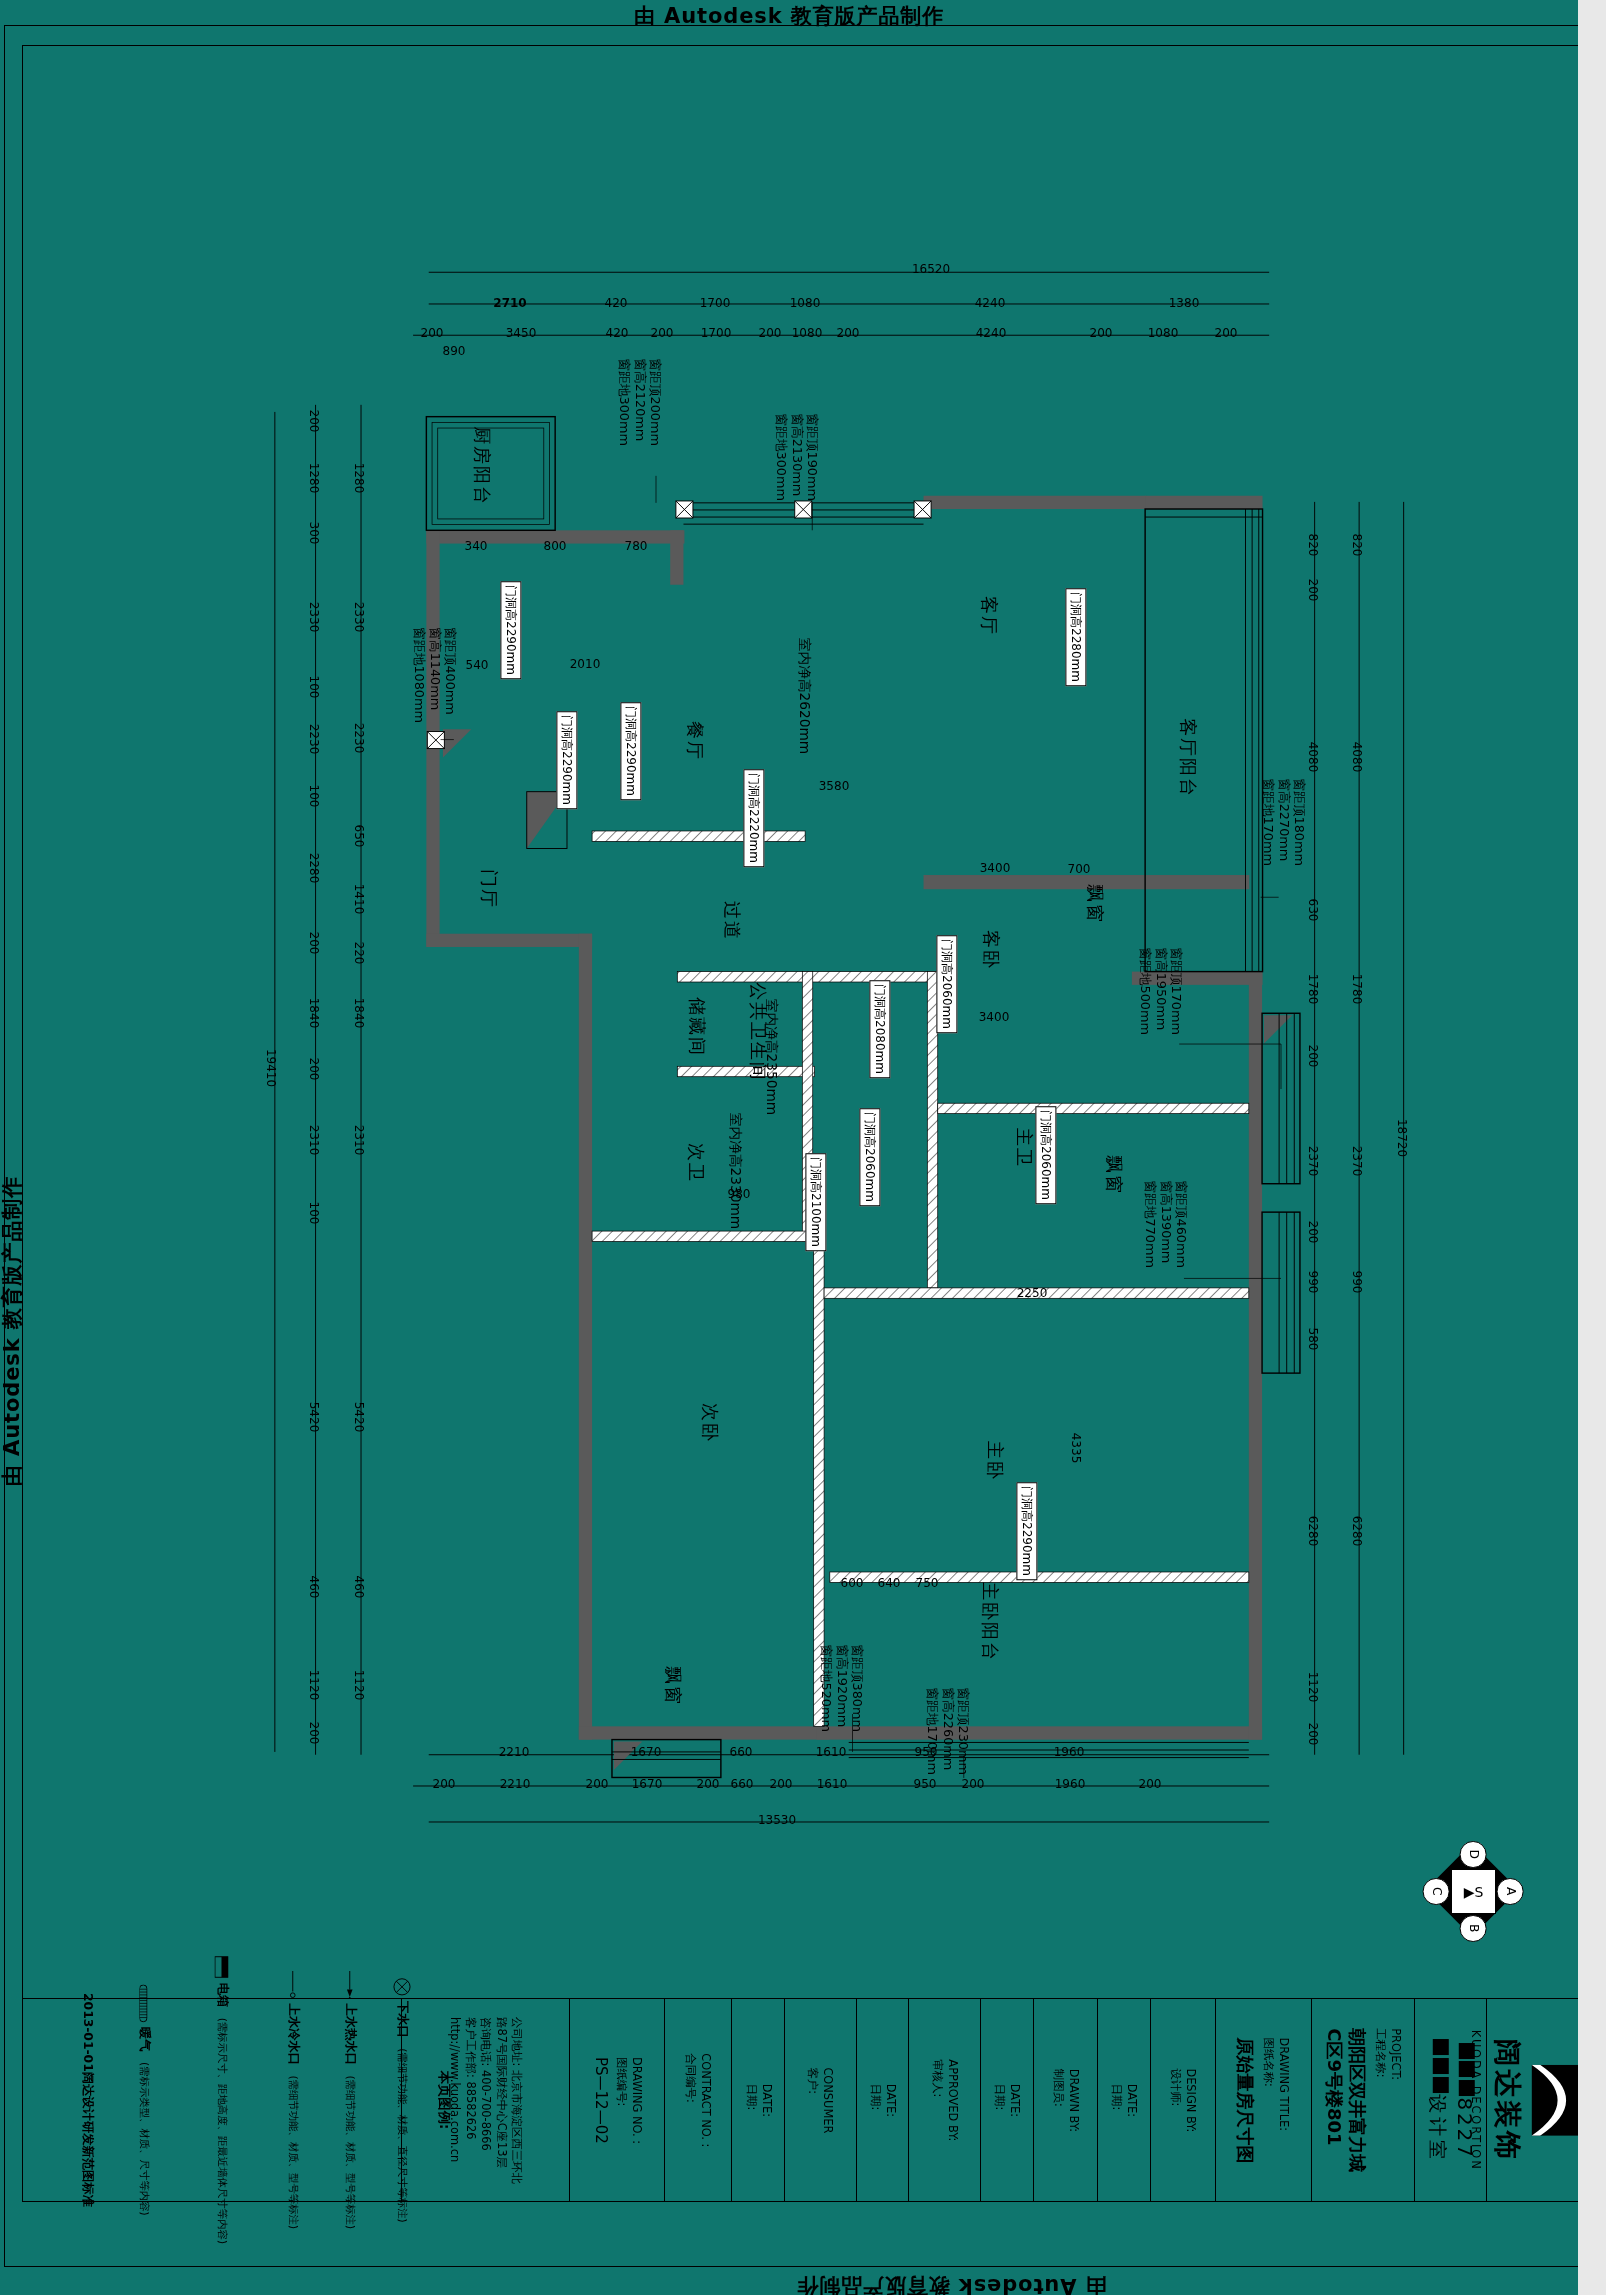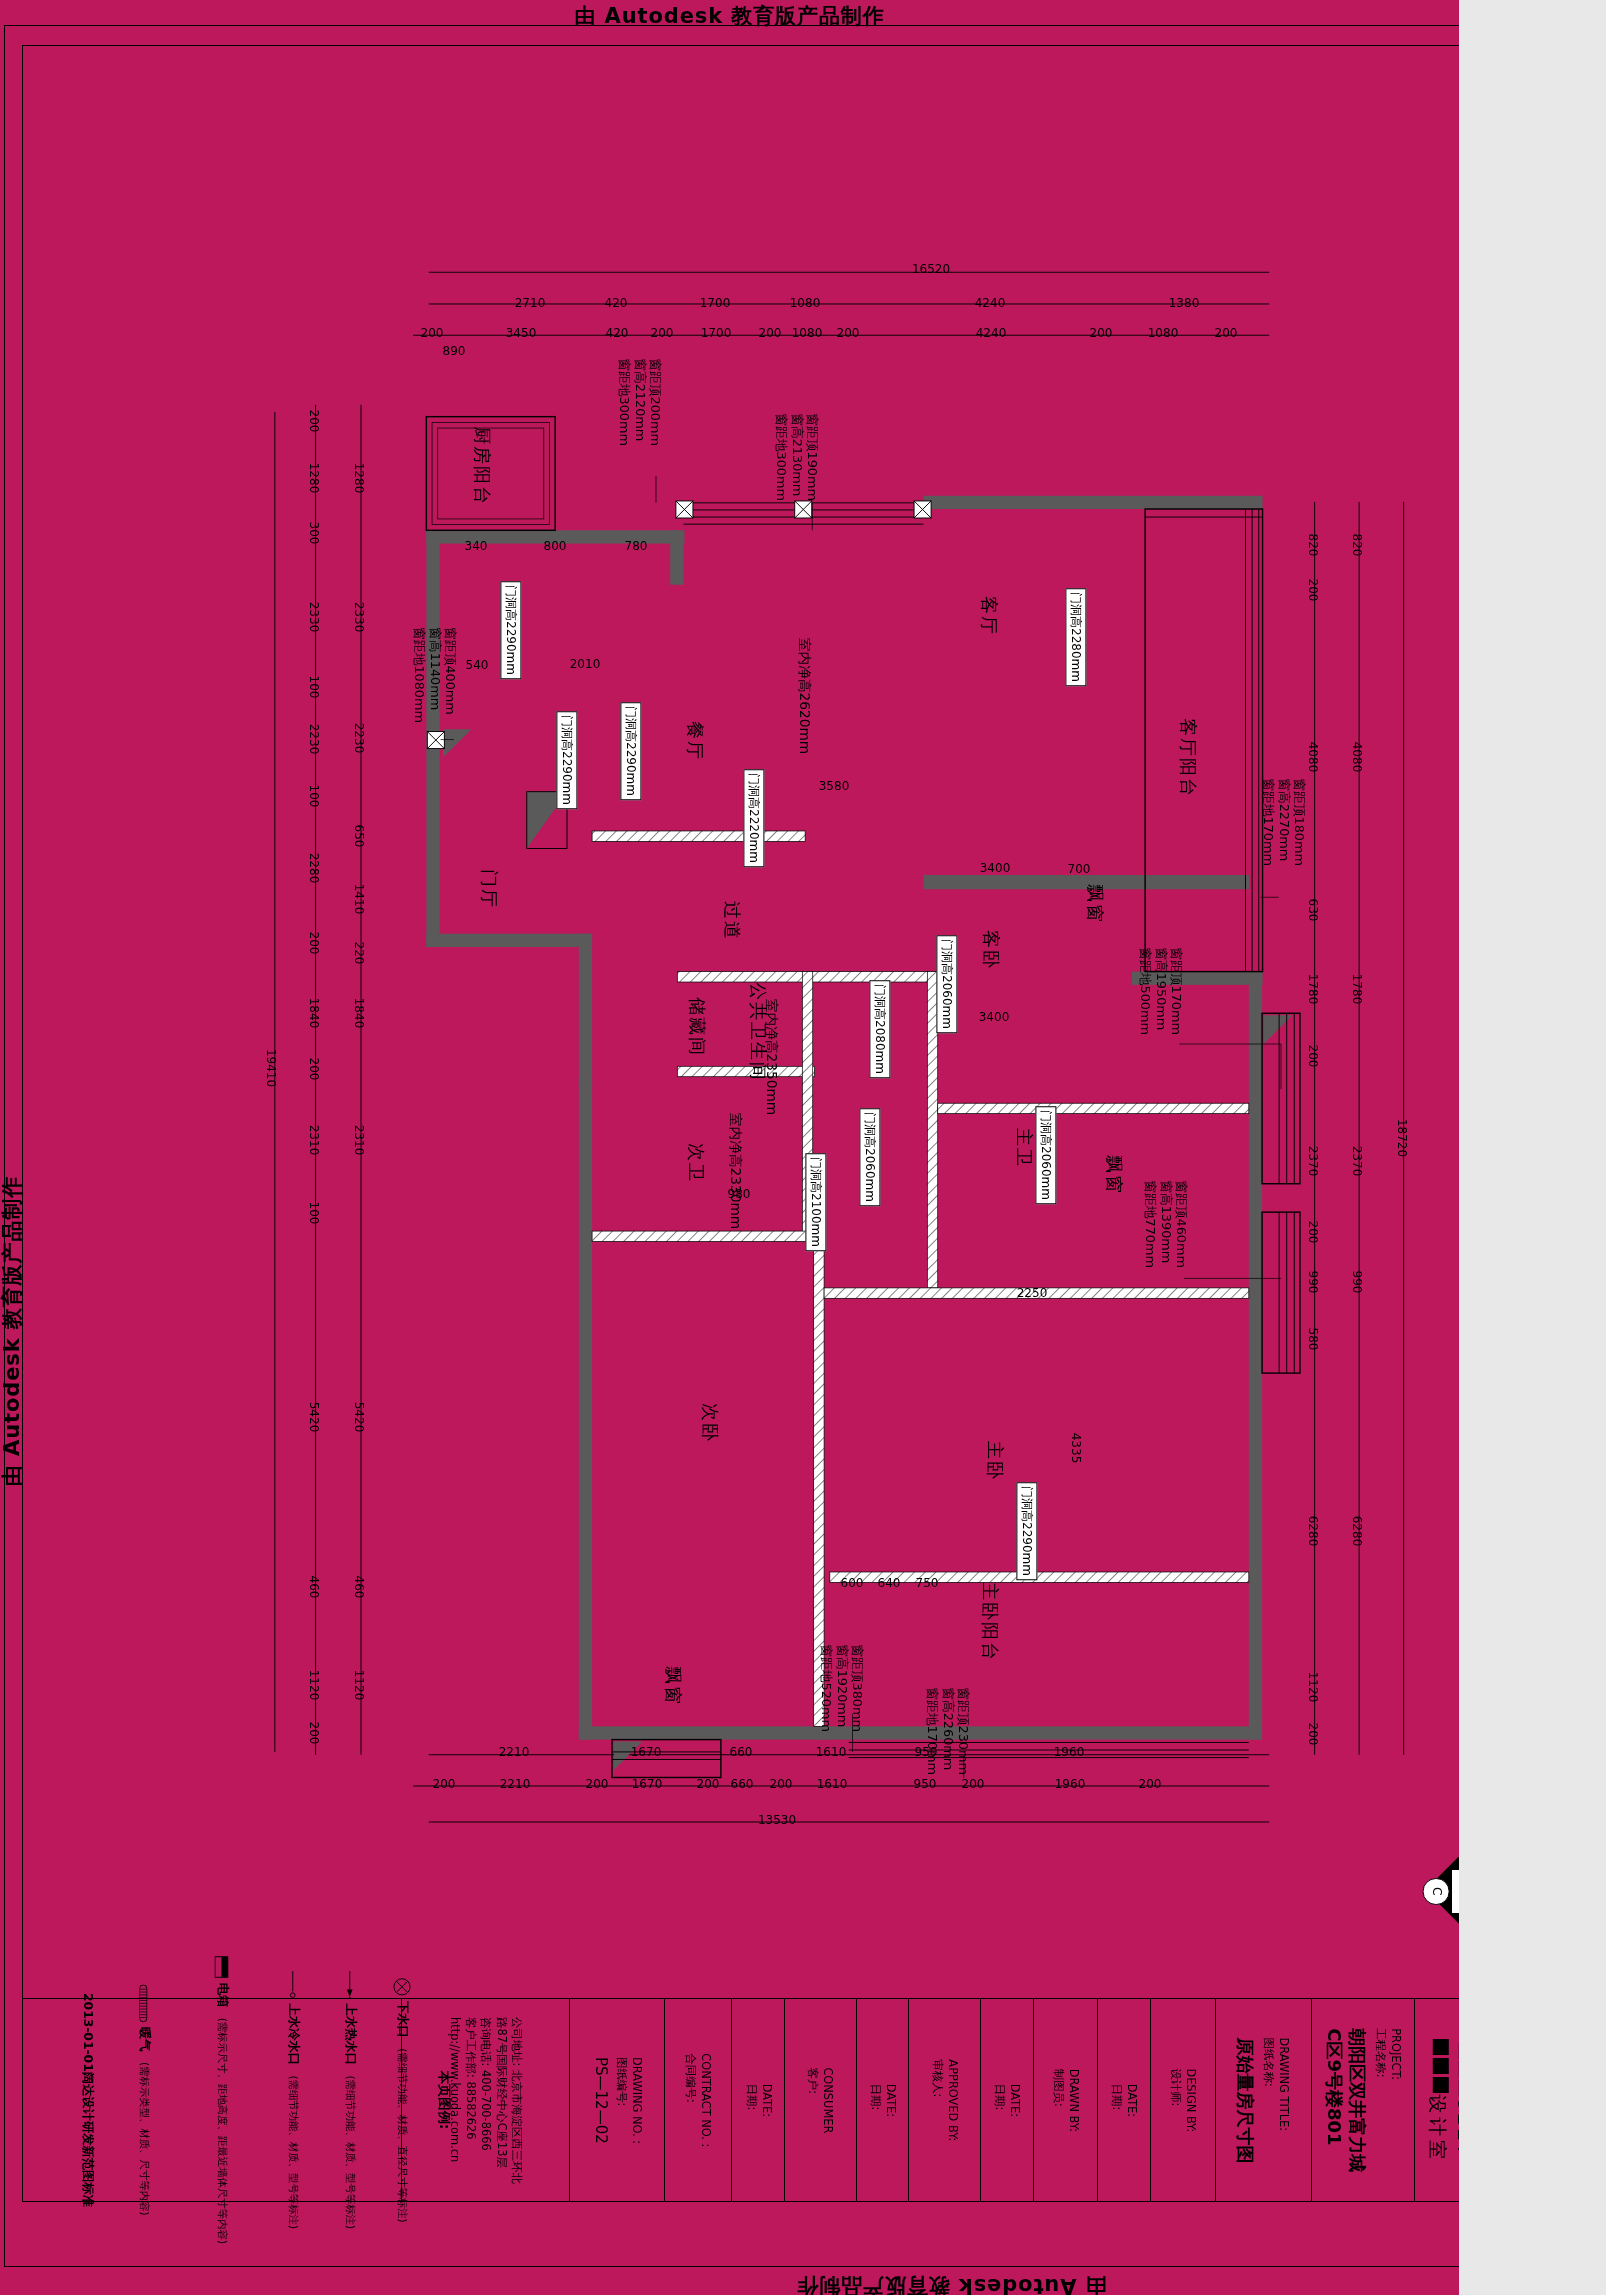--- a/index.html
+++ b/index.html
@@ -1,16 +1,16 @@
 <!DOCTYPE html>
 <html style="font-size:7.6px"><head>
 <meta charset="utf-8">
 <style>
   html,body{margin:0;padding:0;background:#e8e8e8;}
-  #sheet{position:relative;width:1459px;height:2295px;background:#be185d;overflow:hidden;
+  #sheet{position:relative;width:1578px;height:2295px;background:#0f766e;overflow:hidden;
          font-family:"DejaVu Sans","Liberation Sans",sans-serif;color:#000;}
   .abs{position:absolute;}
   
   #outer-border{position:absolute;left:3.8px;top:24.6px;width:1599px;height:2240px;border:0.9px solid #000;}
   #inner-border{position:absolute;left:22px;top:45px;width:1562px;height:2155px;border:0.9px solid #000;}
   
   .banner{position:absolute;font-size:21px;font-weight:bold;letter-spacing:0.9px;white-space:nowrap;}
   #banner-top{left:50%;top:1.9px;transform:translateX(-50%);}
   #banner-left{left:-249px;top:1317px;width:521px;text-align:center;transform:rotate(-90deg);}
   #banner-right{left:1336px;top:947px;width:521px;text-align:center;transform:rotate(90deg);}
@@ -204,21 +204,21 @@
       <div class="r90 room" style="left: 991px; top: 950px;">客卧</div>
       <div class="r90 room" style="left: 1024px; top: 1148px;">主卫</div>
       <div class="r90 room" style="left: 995px; top: 1461px;">主卧</div>
       <div class="r90 room" style="left: 990px; top: 1622px;">主卧阳台</div>
       <div class="r90 room" style="left: 1095px; top: 904px;">飘窗</div>
       <div class="r90 room" style="left: 1114px; top: 1175px;">飘窗</div>
       <div class="r90 room" style="left: 673px; top: 1686px;">飘窗</div>
     </div>
   <div class="abs" id="dims-layer" style="left:0;top:0">
       <div class="dimh" style="left: 931px; top: 269px;">16520</div>
-      <div class="dimh" style="left: 530px; top: 303px;">2710</div>
+      <div class="dimh" style="left: 510px; top: 303px; font-weight: bold;">2710</div>
       <div class="dimh" style="left: 616px; top: 303px;">420</div>
       <div class="dimh" style="left: 715px; top: 303px;">1700</div>
       <div class="dimh" style="left: 805px; top: 303px;">1080</div>
       <div class="dimh" style="left: 990px; top: 303px;">4240</div>
       <div class="dimh" style="left: 1184px; top: 303px;">1380</div>
       <div class="dimh" style="left: 432px; top: 333px;">200</div>
       <div class="dimh" style="left: 521px; top: 333px;">3450</div>
       <div class="dimh" style="left: 617px; top: 333px;">420</div>
       <div class="dimh" style="left: 662px; top: 333px;">200</div>
       <div class="dimh" style="left: 716px; top: 333px;">1700</div>

